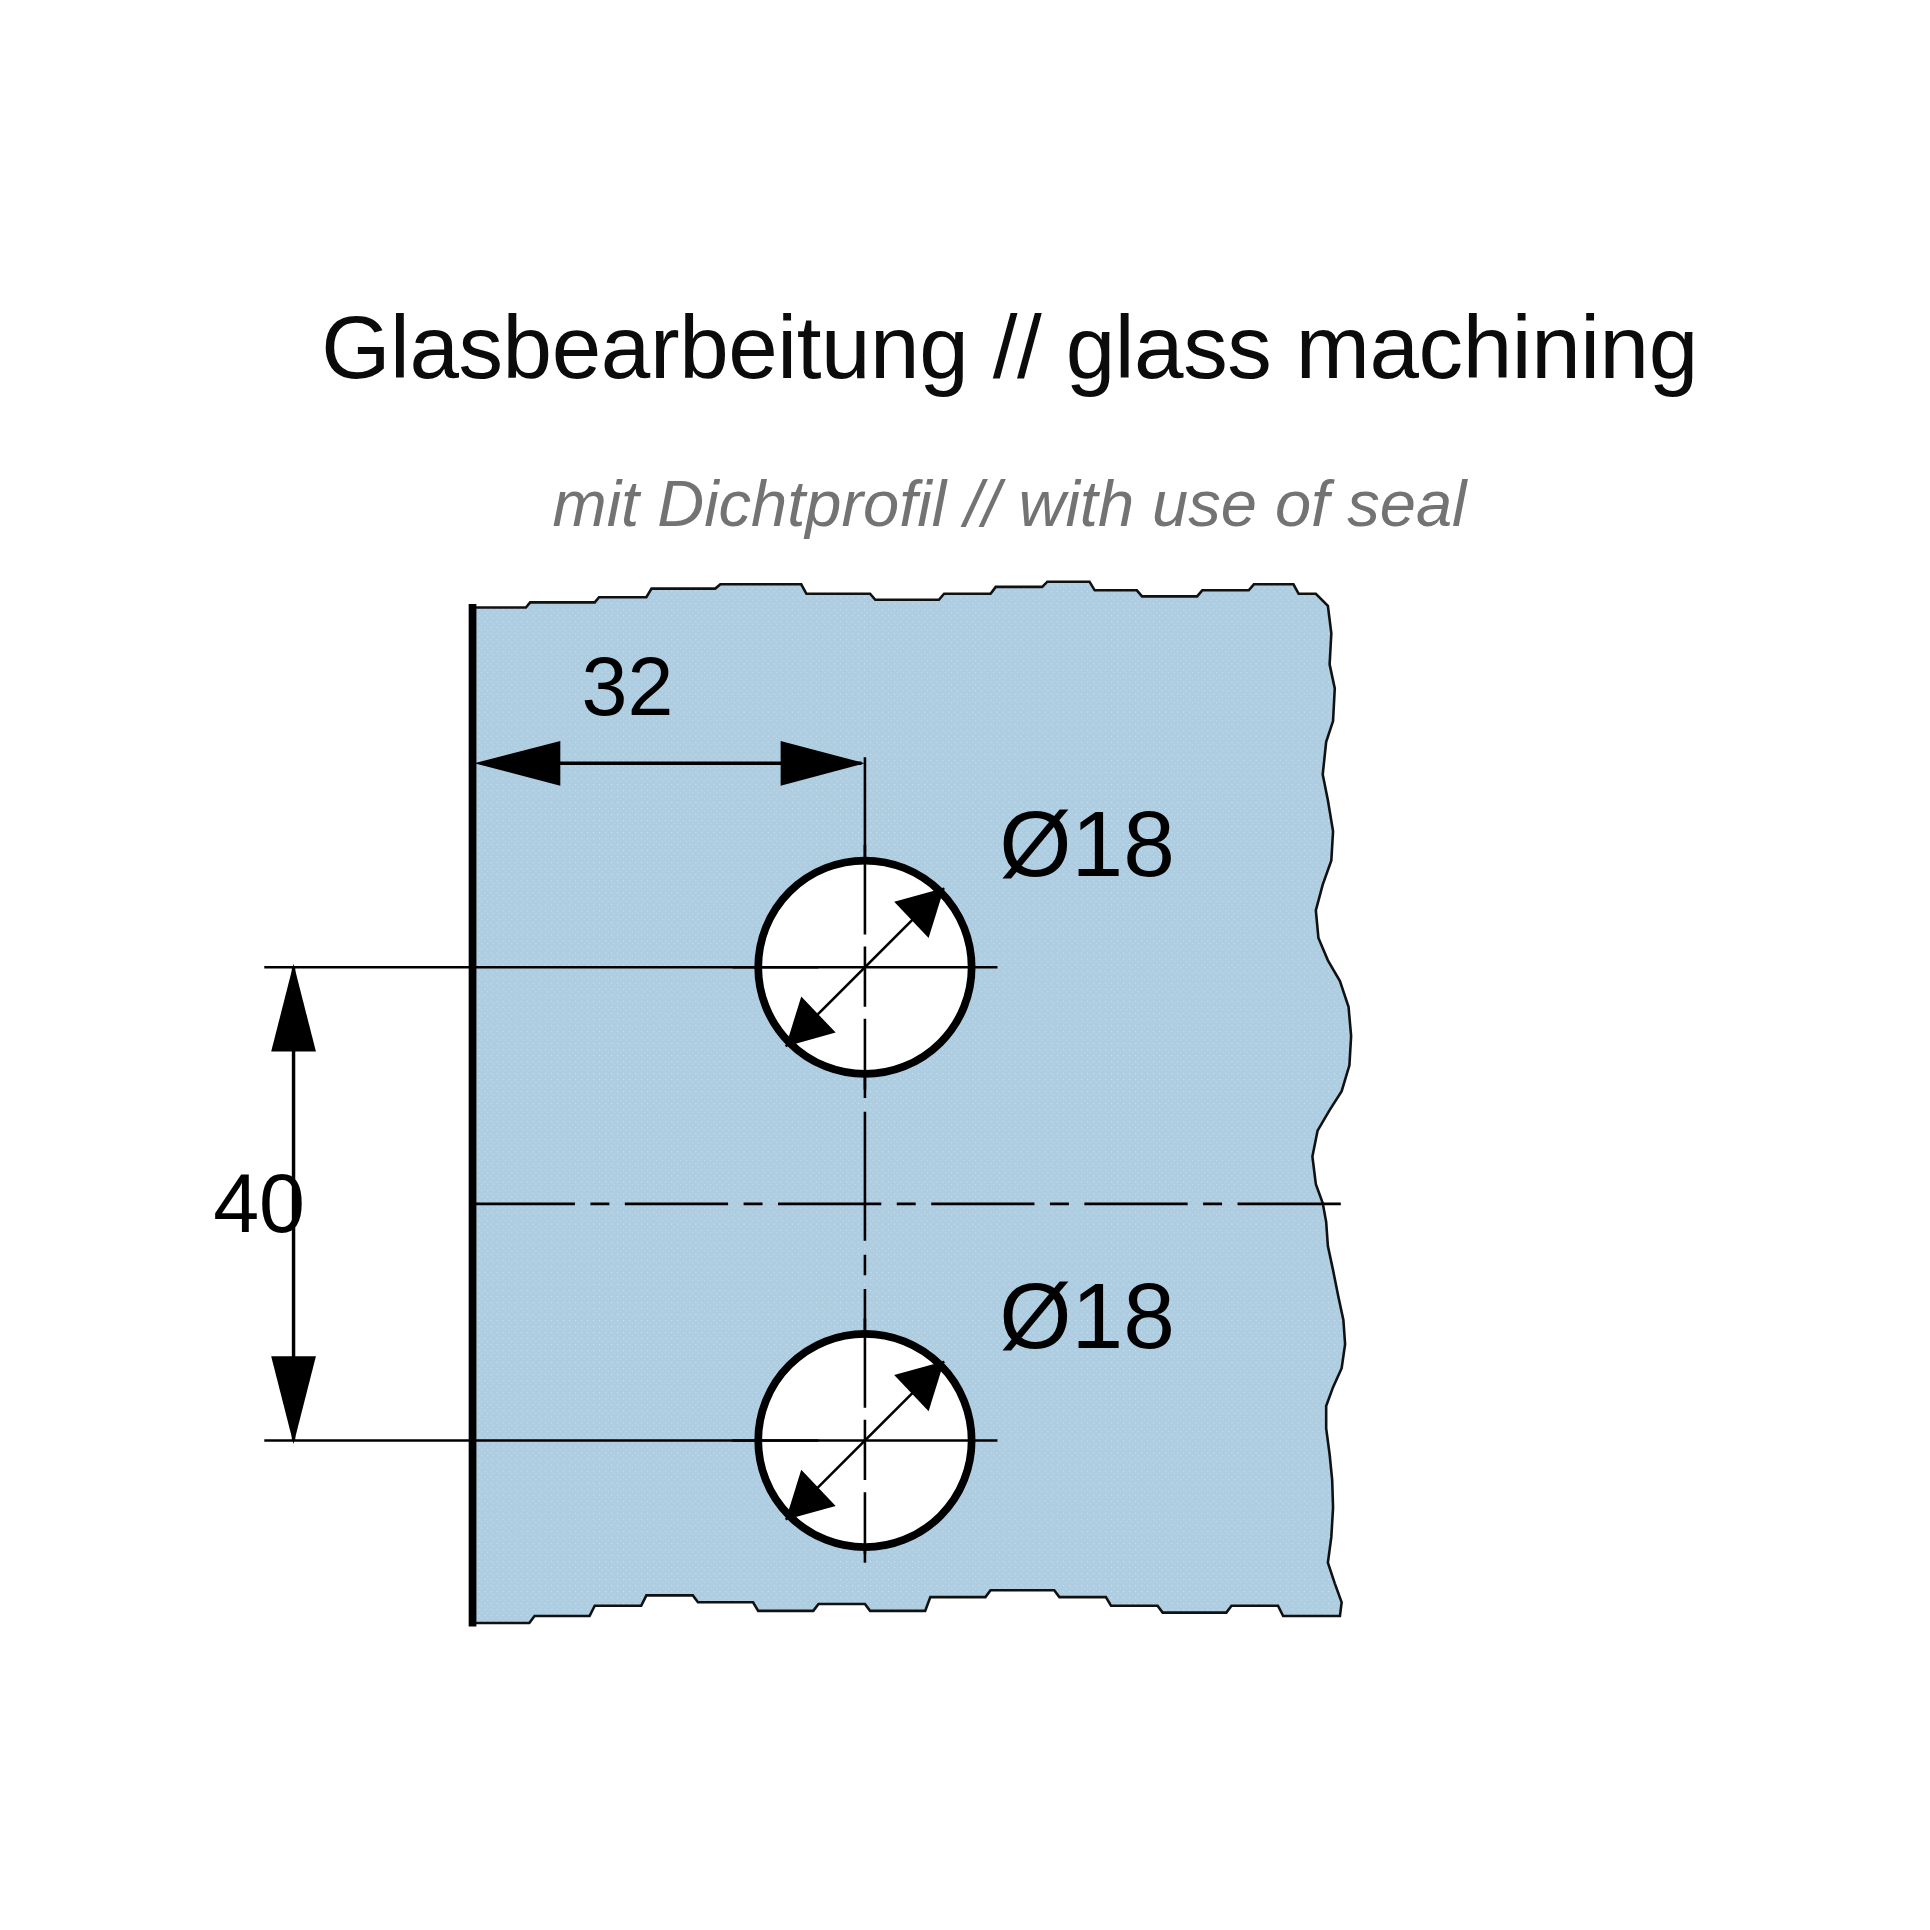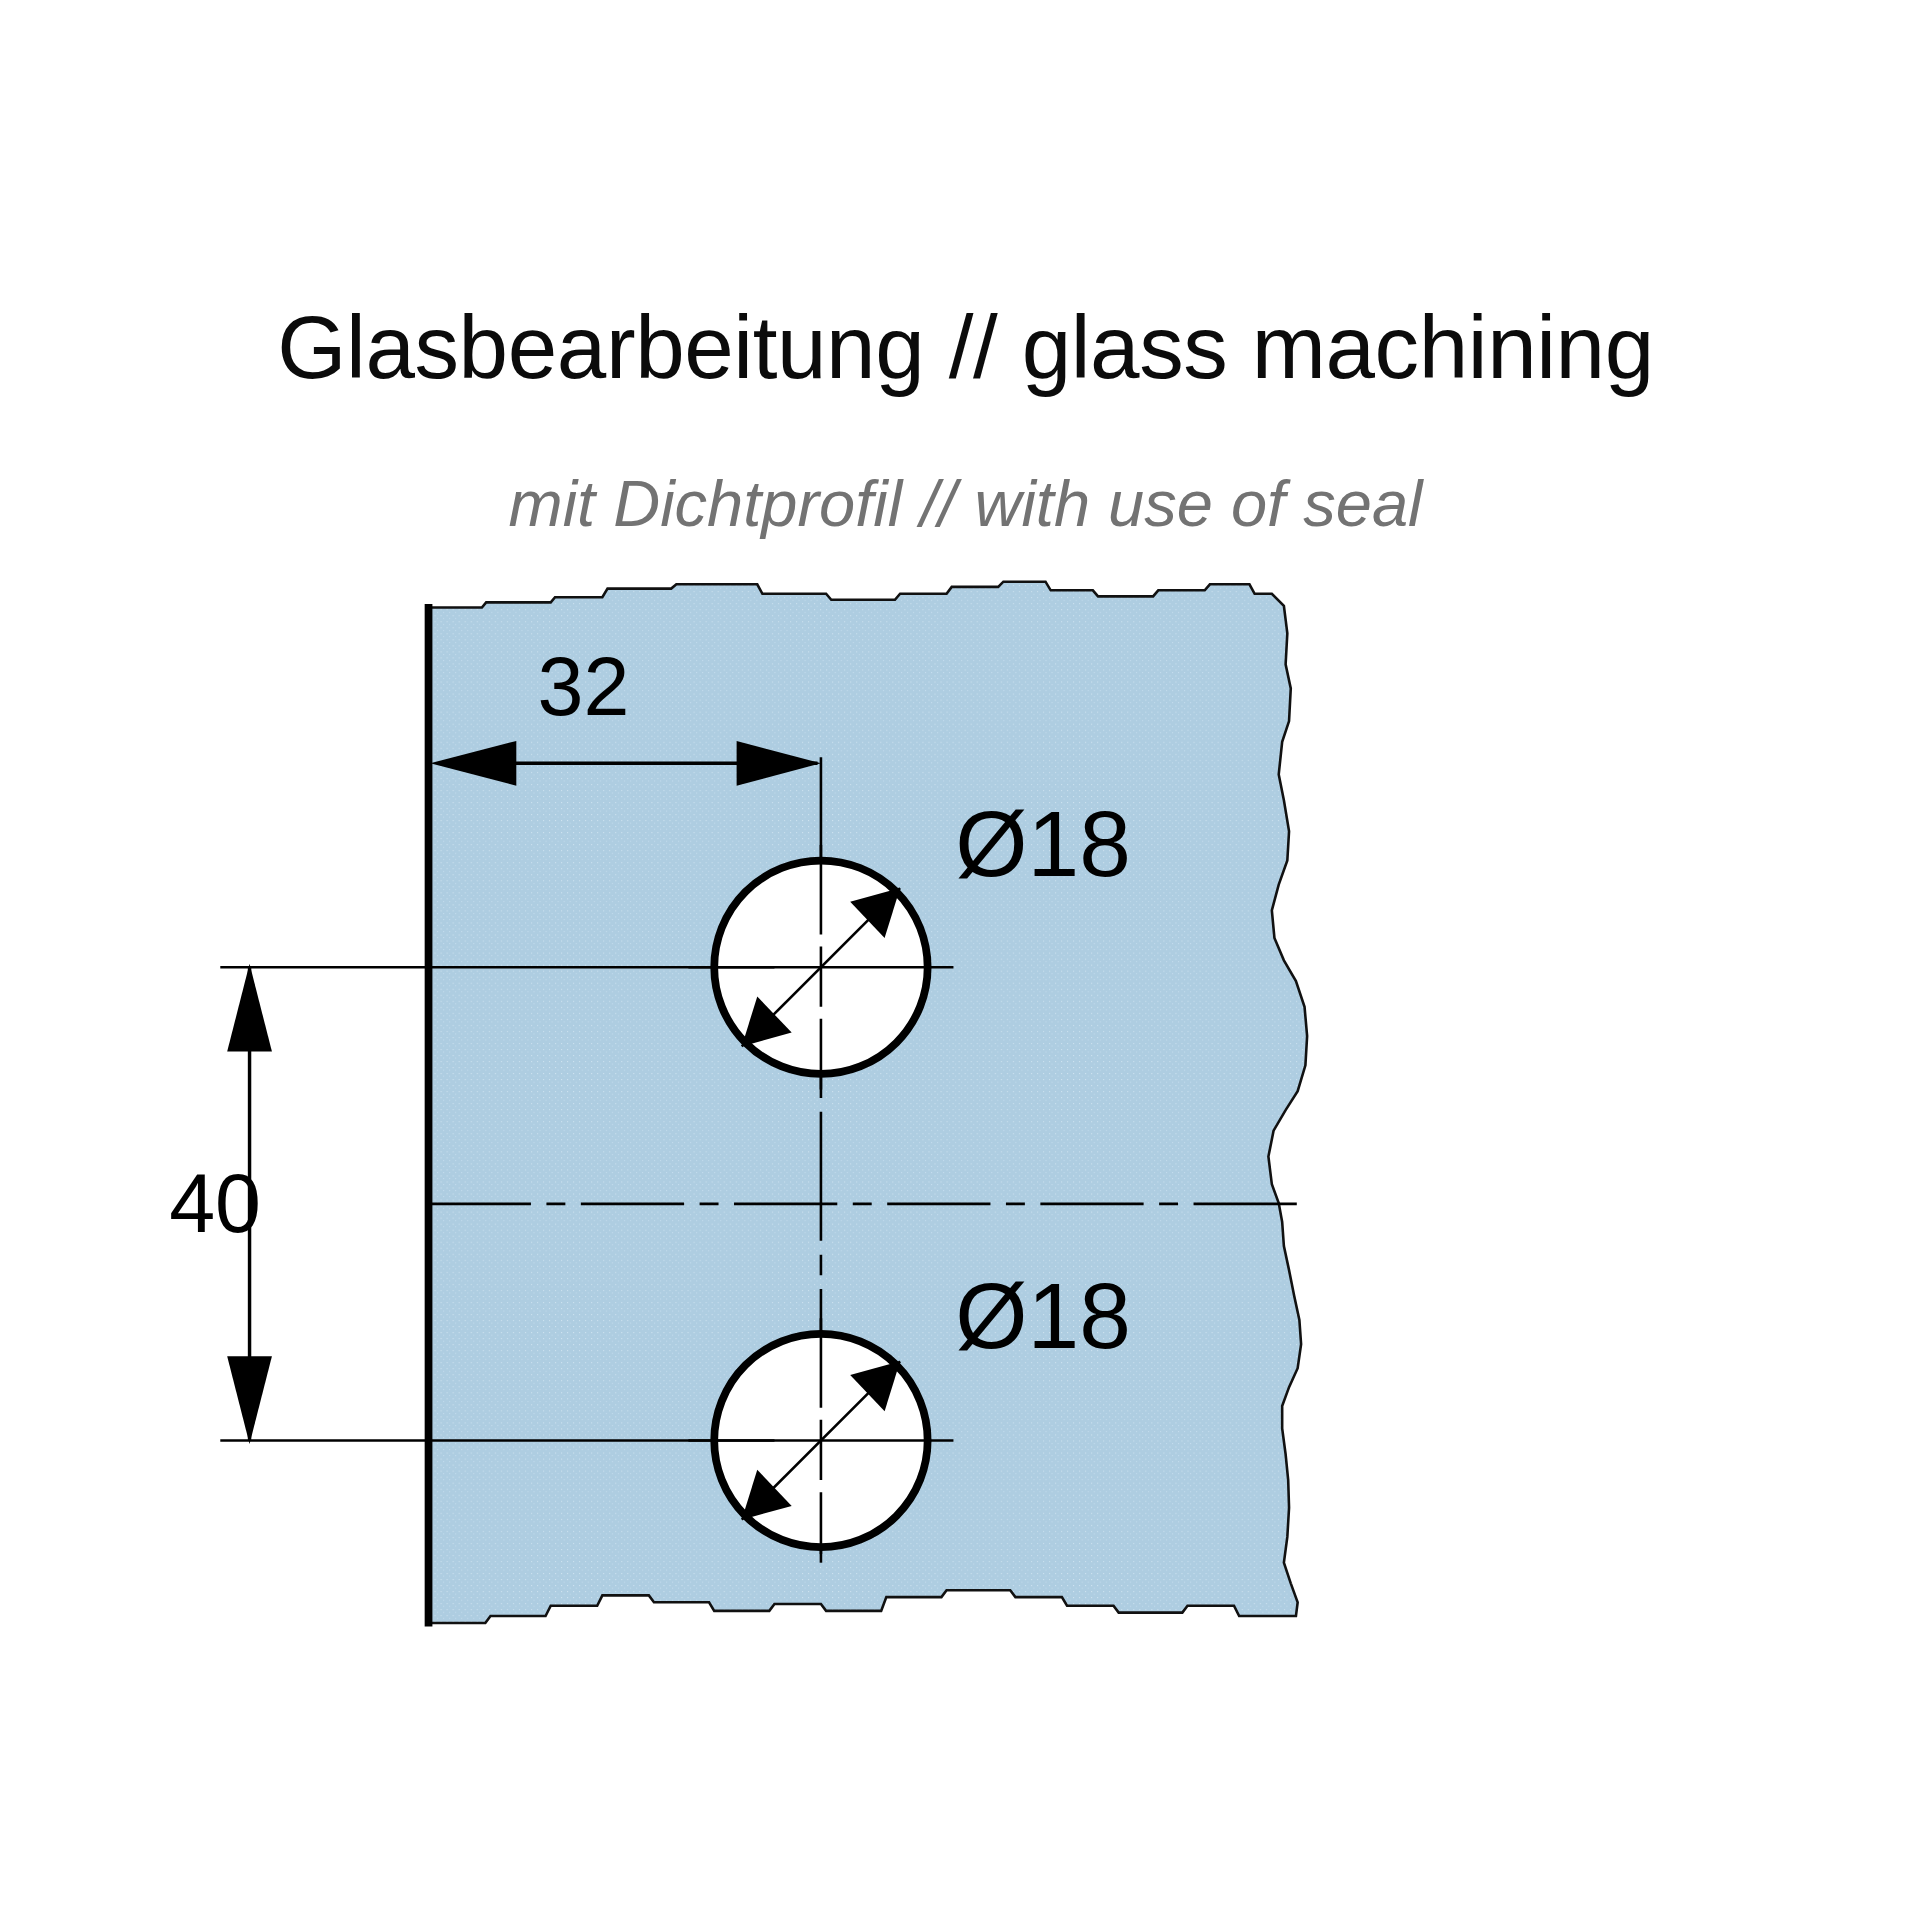--- a/index.html
+++ b/index.html
@@ -12,20 +12,21 @@
     height: 1931px;
     position: relative;
     font-family: "Liberation Sans", sans-serif;
     overflow: hidden;
   }
   #drawing-root {
     position: absolute;
     inset: 0;
     width: 1644px;
     height: 1931px;
+    margin-left: 44px;
   }
   .doc-title {
     position: absolute;
     left: 0;
     top: 299px;
     width: 1931px;
     text-align: center;
     font-size: 89px;
     line-height: 96px;
     font-weight: 400;

